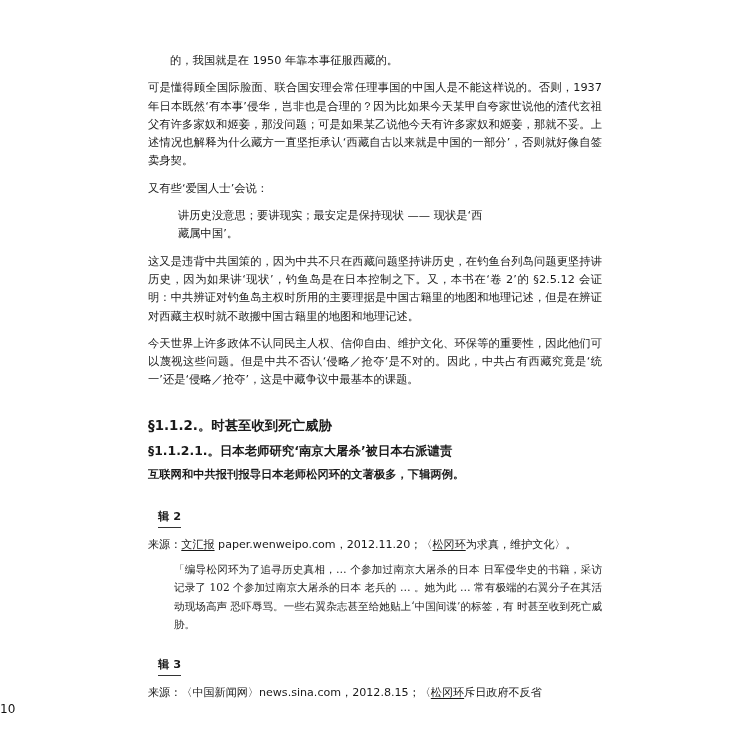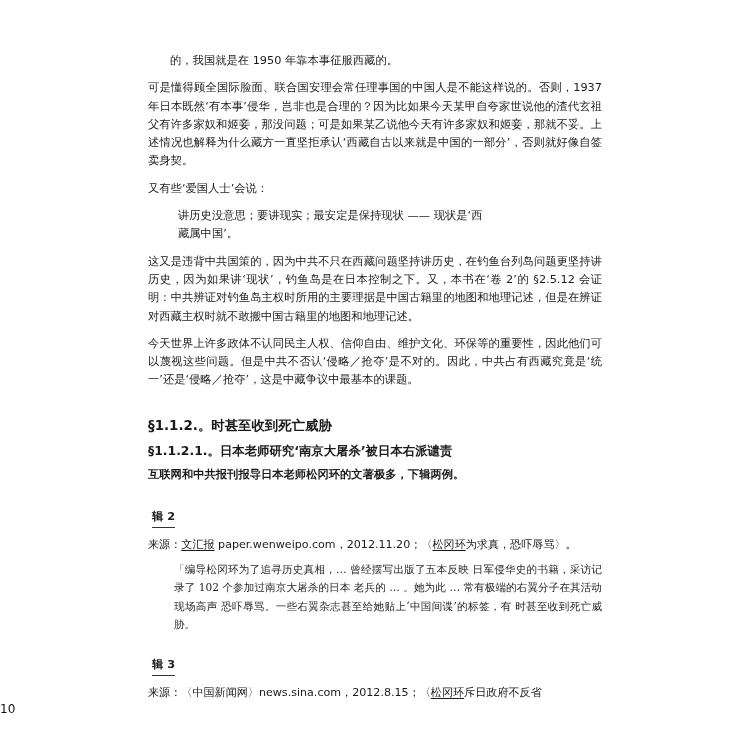--- a/index.html
+++ b/index.html
@@ -52,21 +52,21 @@
     margin: 6px 0 6px 0;
     font-size: 12.4px;
     font-weight: bold;
     line-height: 1.5;
   }
   .para-tight {
     margin: 0 0 10px 0;
     font-weight: bold;
   }
   .ref-label {
-    margin: 12px 0 4px 4px;
+    margin: 12px 0 4px 10px;
     font-size: 11.3px;
     font-weight: bold;
     line-height: 1.5;
     display: inline-block;
     border-bottom: 1px solid #333;
     padding-bottom: 1px;
   }
   .ref-label-wrap {
     margin: 12px 0 4px 0;
   }
@@ -124,25 +124,25 @@
 
     <h3 class="sec-h2">§1.1.2.1.。日本老师研究‘南京大屠杀’被日本右派谴责</h3>
 
     <p class="para-tight">互联网和中共报刊报导日本老师松冈环的文著极多，下辑两例。</p>
 
     <div class="ref-label-wrap">
       <span class="ref-label">辑 2</span>
     </div>
 
     <p class="src">
-      <span>来源：</span><span class="u">文汇报</span><span> paper.wenweipo.com，2012.11.20；〈</span><span class="u">松冈环</span><span>为求真，恐吓辱骂〉。</span>
+      <span>来源：</span><span class="u">文汇报</span><span> paper.wenweipo.com，2012.11.20；〈</span><span class="u">松冈环</span><span>为求真，维护文化〉。</span>
     </p>
 
     <div class="quote-box">
-      <span class="ln">「编导松冈环为了追寻历史真相，… 曾经摆写出版了五本反映</span>
+      <span class="ln">「编导松冈环为了追寻历史真相，… 个参加过南京大屠杀的日本</span>
       <span class="ln">日军侵华史的书籍，采访记录了 102 个参加过南京大屠杀的日本</span>
       <span class="ln">老兵的 … 。她为此 … 常有极端的右翼分子在其活动现场高声</span>
       <span class="ln">恐吓辱骂。一些右翼杂志甚至给她贴上‘中国间谍’的标签，有</span>
       <span class="ln">时甚至收到死亡威胁。</span>
     </div>
 
     <div class="ref-label-wrap">
       <span class="ref-label">辑 3</span>
     </div>
 

